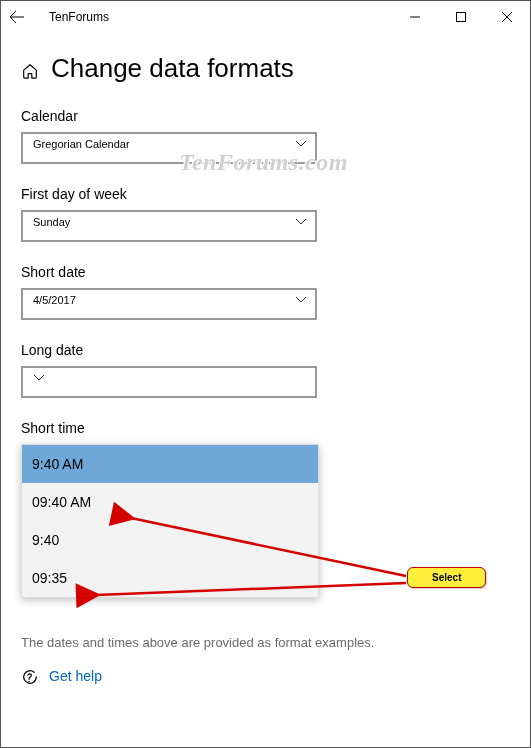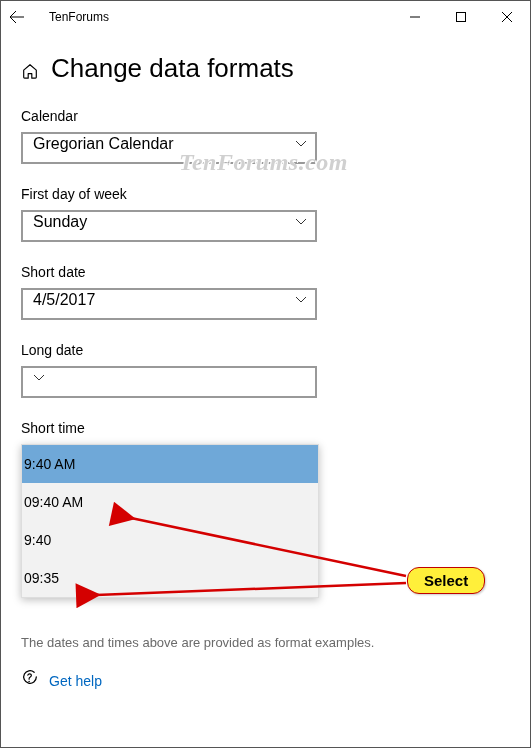--- a/index.html
+++ b/index.html
@@ -8,29 +8,29 @@
 .back-btn{width:32px;height:32px;display:flex;align-items:center;justify-content:center;cursor:pointer}
 .app-title{font-size:12px;margin-left:16px;color:#000}
 .winbtns{position:absolute;right:0;top:0;display:flex}
 .winbtn{width:46px;height:32px;display:flex;align-items:center;justify-content:center;cursor:pointer}
 .content{padding:14px 20px 0 20px}
 .page-header{display:flex;align-items:flex-end;margin-bottom:24px;margin-top:6px}
 .home-icon{margin-right:12px}
 .page-title{font-size:26px;font-weight:400;letter-spacing:0}
 .field{margin-bottom:22px}
 .field-label{font-size:14px;margin-bottom:8px;color:#000}
-.combo{border:2px solid #999;width:296px;height:32px;box-sizing:border-box;display:flex;align-items:center;justify-content:space-between;padding:0 8px 8px 10px;cursor:pointer;font-size:16px}
+.combo{border:2px solid #999;width:296px;height:32px;box-sizing:border-box;display:flex;align-items:center;justify-content:space-between;padding:0 8px 8px 10px;cursor:pointer;font-size:11px}
 .combo .chev{display:flex;align-items:center}
 .listbox{width:296px;background:#f2f2f2;box-shadow:0 2px 8px rgba(0,0,0,0.25);border:1px solid #ddd}
-.listitem{height:38px;display:flex;align-items:center;padding:0 2px;font-size:14px;cursor:pointer}
+.listitem{height:38px;display:flex;align-items:center;padding:0 10px;font-size:14px;cursor:pointer}
 .listitem.selected{background:#6fa8d8;color:#000}
 .hint{font-size:13px;color:#6a6a6a;margin-top:37px}
-.help{display:flex;align-items:flex-end;margin-top:18px;font-size:14px}
+.help{display:flex;align-items:flex-start;margin-top:18px;font-size:14px}
 .help-link{color:#0067c0;margin-left:10px;cursor:pointer}
-.callout{position:absolute;background:#ffef3a;border:1.5px solid #c00000;border-radius:12px;padding:4px 16px;font-size:15px;font-weight:600;color:#000;box-shadow:1px 1px 2px rgba(0,0,0,.2)}
+.callout{position:absolute;background:#ffef3a;border:1.5px solid #c00000;border-radius:6px;padding:4px 24px;font-size:10px;font-weight:600;color:#000;box-shadow:1px 1px 2px rgba(0,0,0,.2)}
 .arrow-layer{position:absolute;pointer-events:none}
 .watermark{position:absolute;top:148px;left:0;right:4px;text-align:center;font-size:24px;font-family:Georgia,serif;color:rgba(170,170,170,.55);text-shadow:1px 1px 0 #fff,-1px -1px 0 #fff;pointer-events:none;font-style:italic;font-weight:bold;letter-spacing:.5px}
 </style>
 </head>
 <body>
 
 <div class="window">
 
   <div class="titlebar">
     <div class="back-btn">

